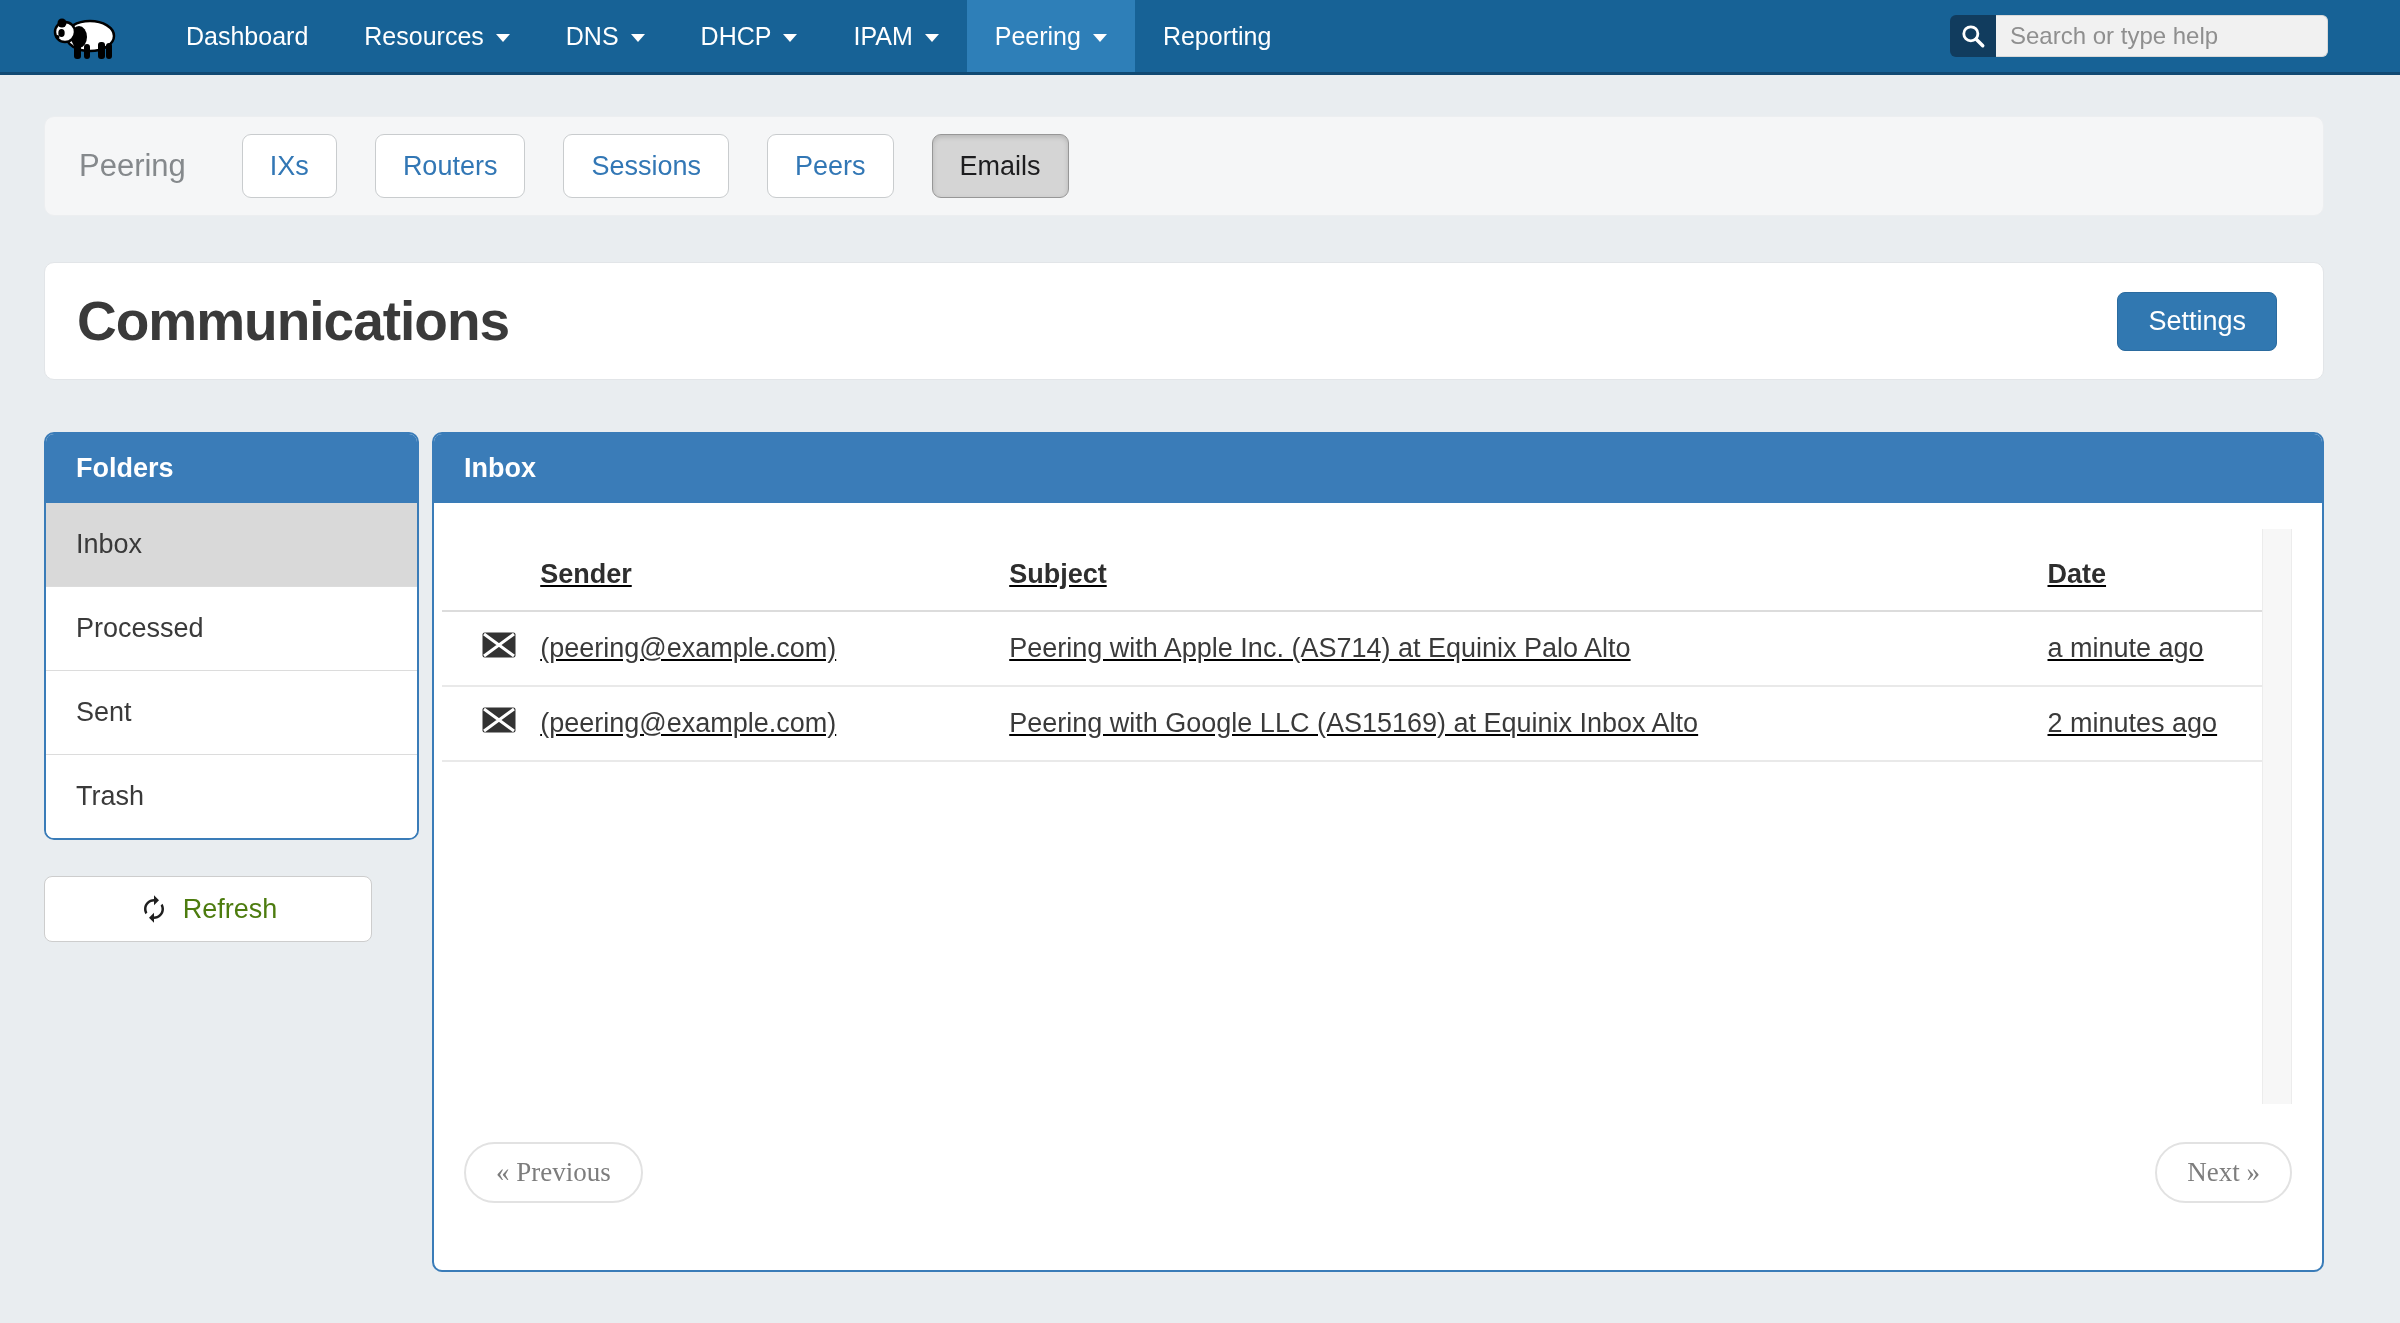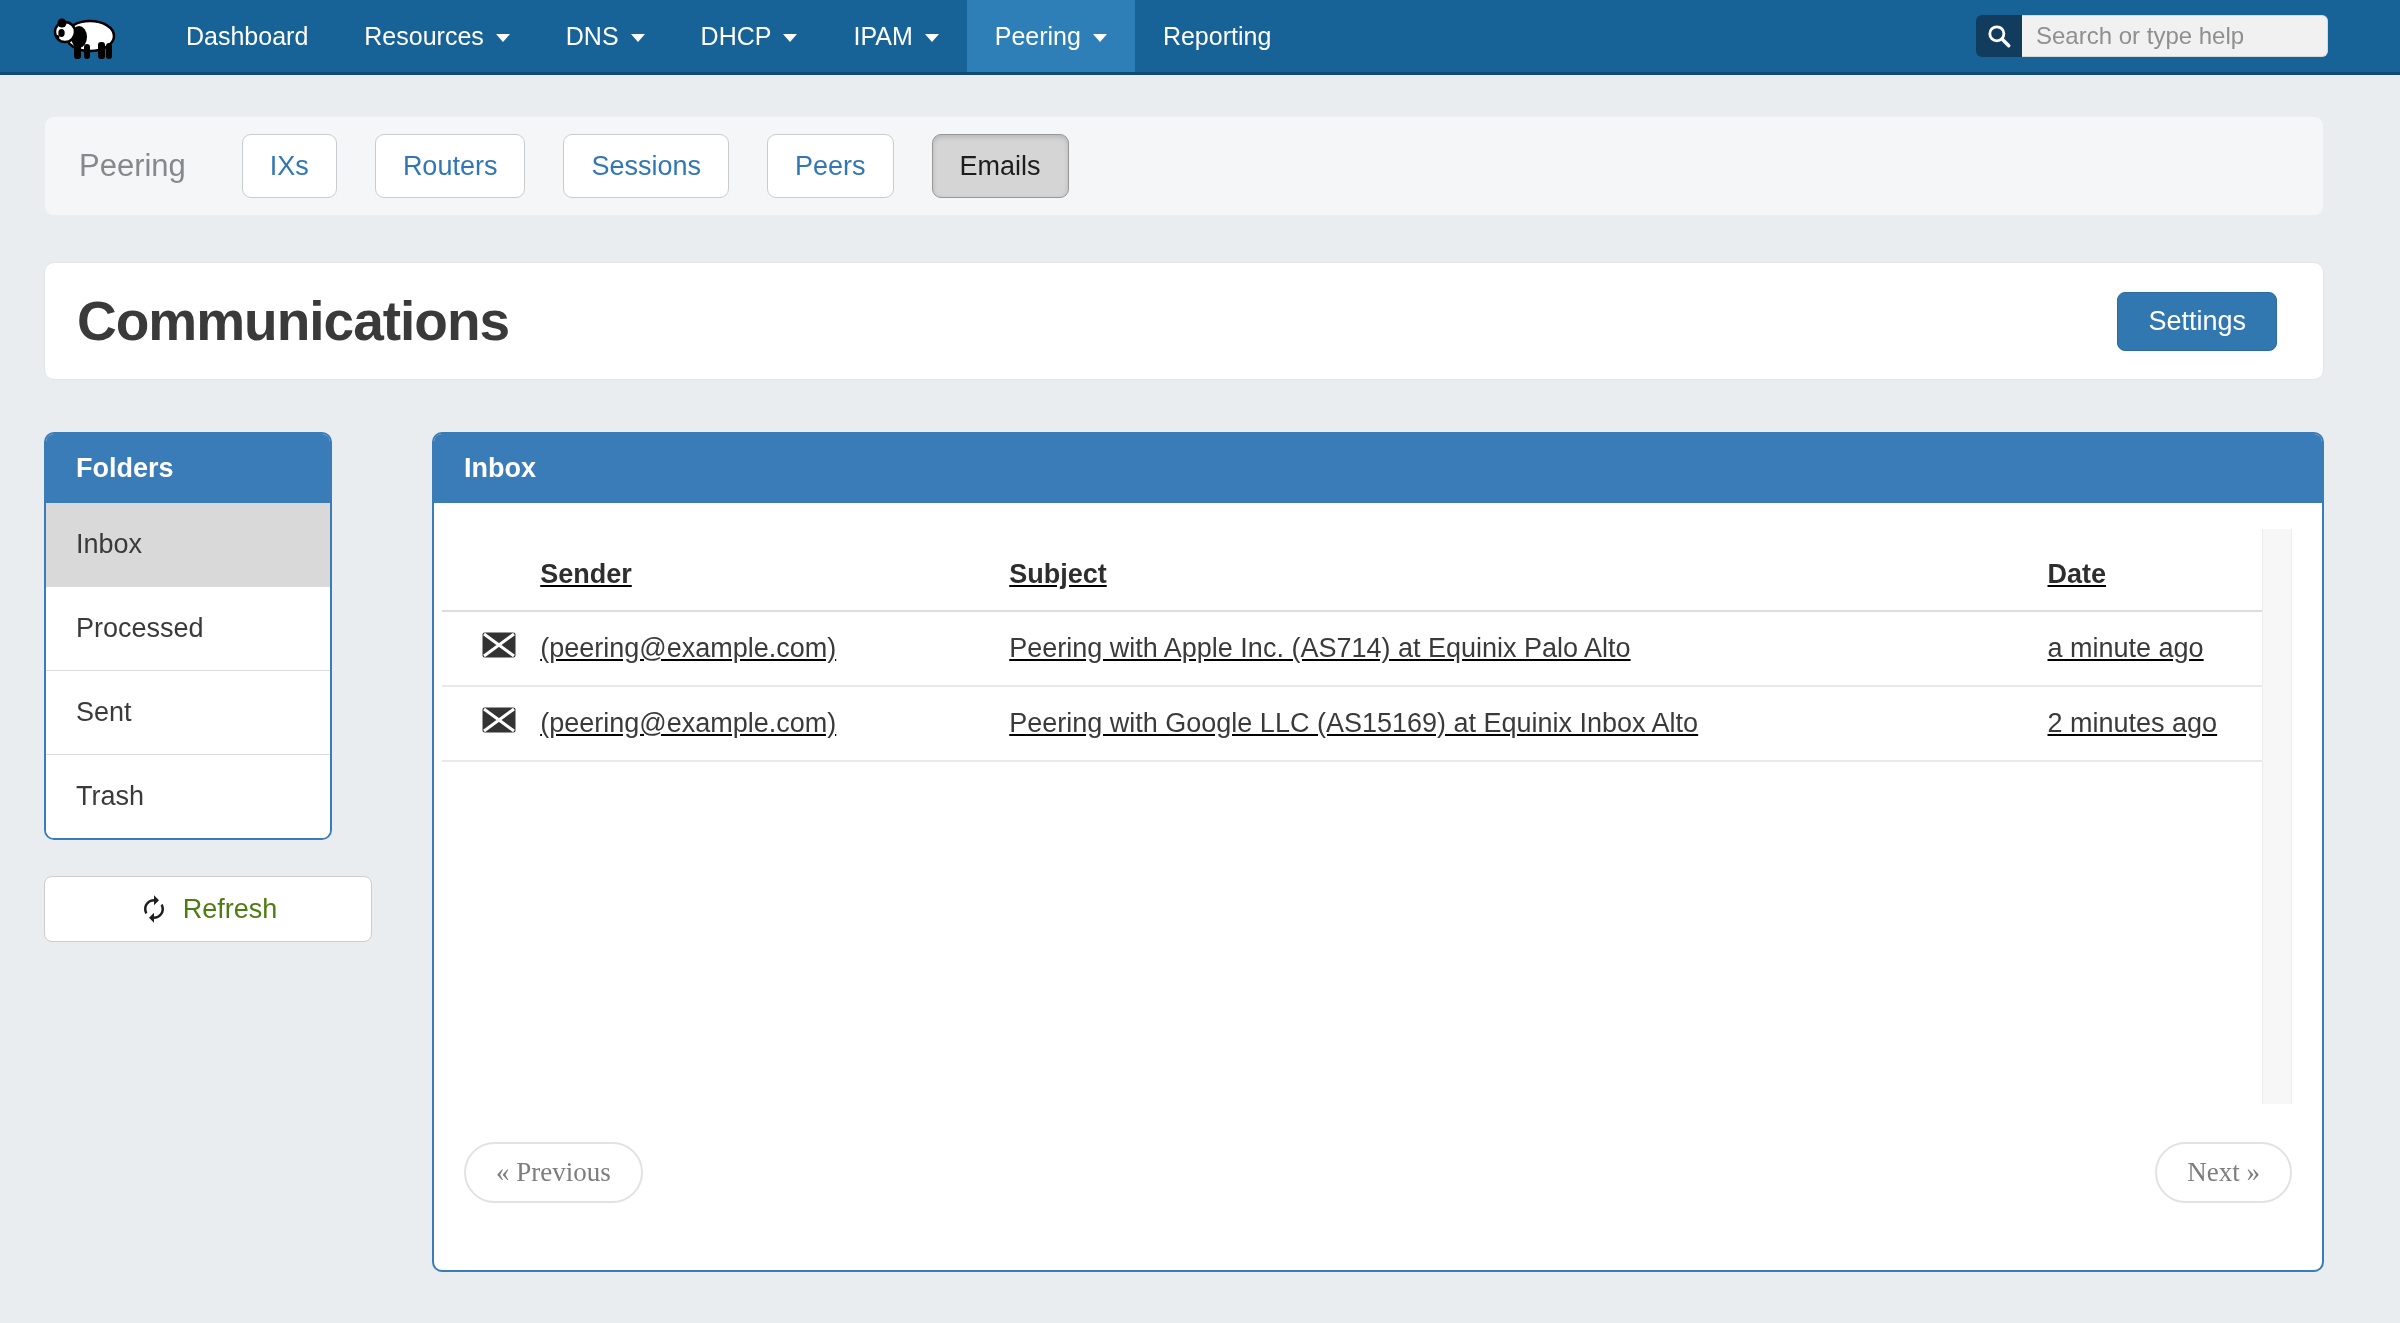--- a/index.html
+++ b/index.html
@@ -26,21 +26,21 @@
     width:0; height:0; margin-top:4px;
     border-left:7px solid transparent; border-right:7px solid transparent;
     border-top:8px solid #fff;
   }
   .search { margin-left:auto; margin-right:72px; align-self:center; display:flex; height:42px; }
   .search-icon-box {
     width:46px; background:#113c5e; border-radius:6px 0 0 6px;
     display:flex; align-items:center; justify-content:center;
   }
   .search-input {
-    width:306px; border:1px solid #d9d9d9; border-left:none; outline:none;
+    width:332px; border:1px solid #d9d9d9; border-left:none; outline:none;
     background:#f1f1f1; border-radius:0 6px 6px 0;
     font-size:24px; color:#444; padding:0 14px;
     font-family:"Liberation Sans", sans-serif;
   }
   .search-input::placeholder { color:#8f8f8f; }
 
   
   .subnav {
     margin:41px 76px 0 44px; height:100px;
     background:#f5f6f7; border:1px solid #eceef0; border-radius:10px;
@@ -71,21 +71,21 @@
     margin-left:auto; background:#3178b1; border:1px solid #2b6b9f; color:#fff;
     font-size:27px; padding:13px 30px; border-radius:8px; cursor:pointer;
     font-family:"Liberation Sans", sans-serif;
   }
 
   
   .main { display:flex; align-items:flex-start; gap:60px; margin:52px 76px 0 44px; }
   .left-col { width:328px; flex:none; }
 
   .folders-panel {
-    width:288px; background:#fff; border:2px solid #3a7cb8; border-radius:10px;
+    width:375px; background:#fff; border:2px solid #3a7cb8; border-radius:10px;
     overflow:hidden;
   }
   .panel-header {
     background:#3a7cb8; color:#fff; font-size:27px; font-weight:700;
     padding:19px 30px;
   }
   .folder-item {
     padding:26px 30px; font-size:27px; color:#3a3a3a; background:#fff; cursor:pointer;
   }
   .folder-item + .folder-item { border-top:1px solid #dcdcdc; }

